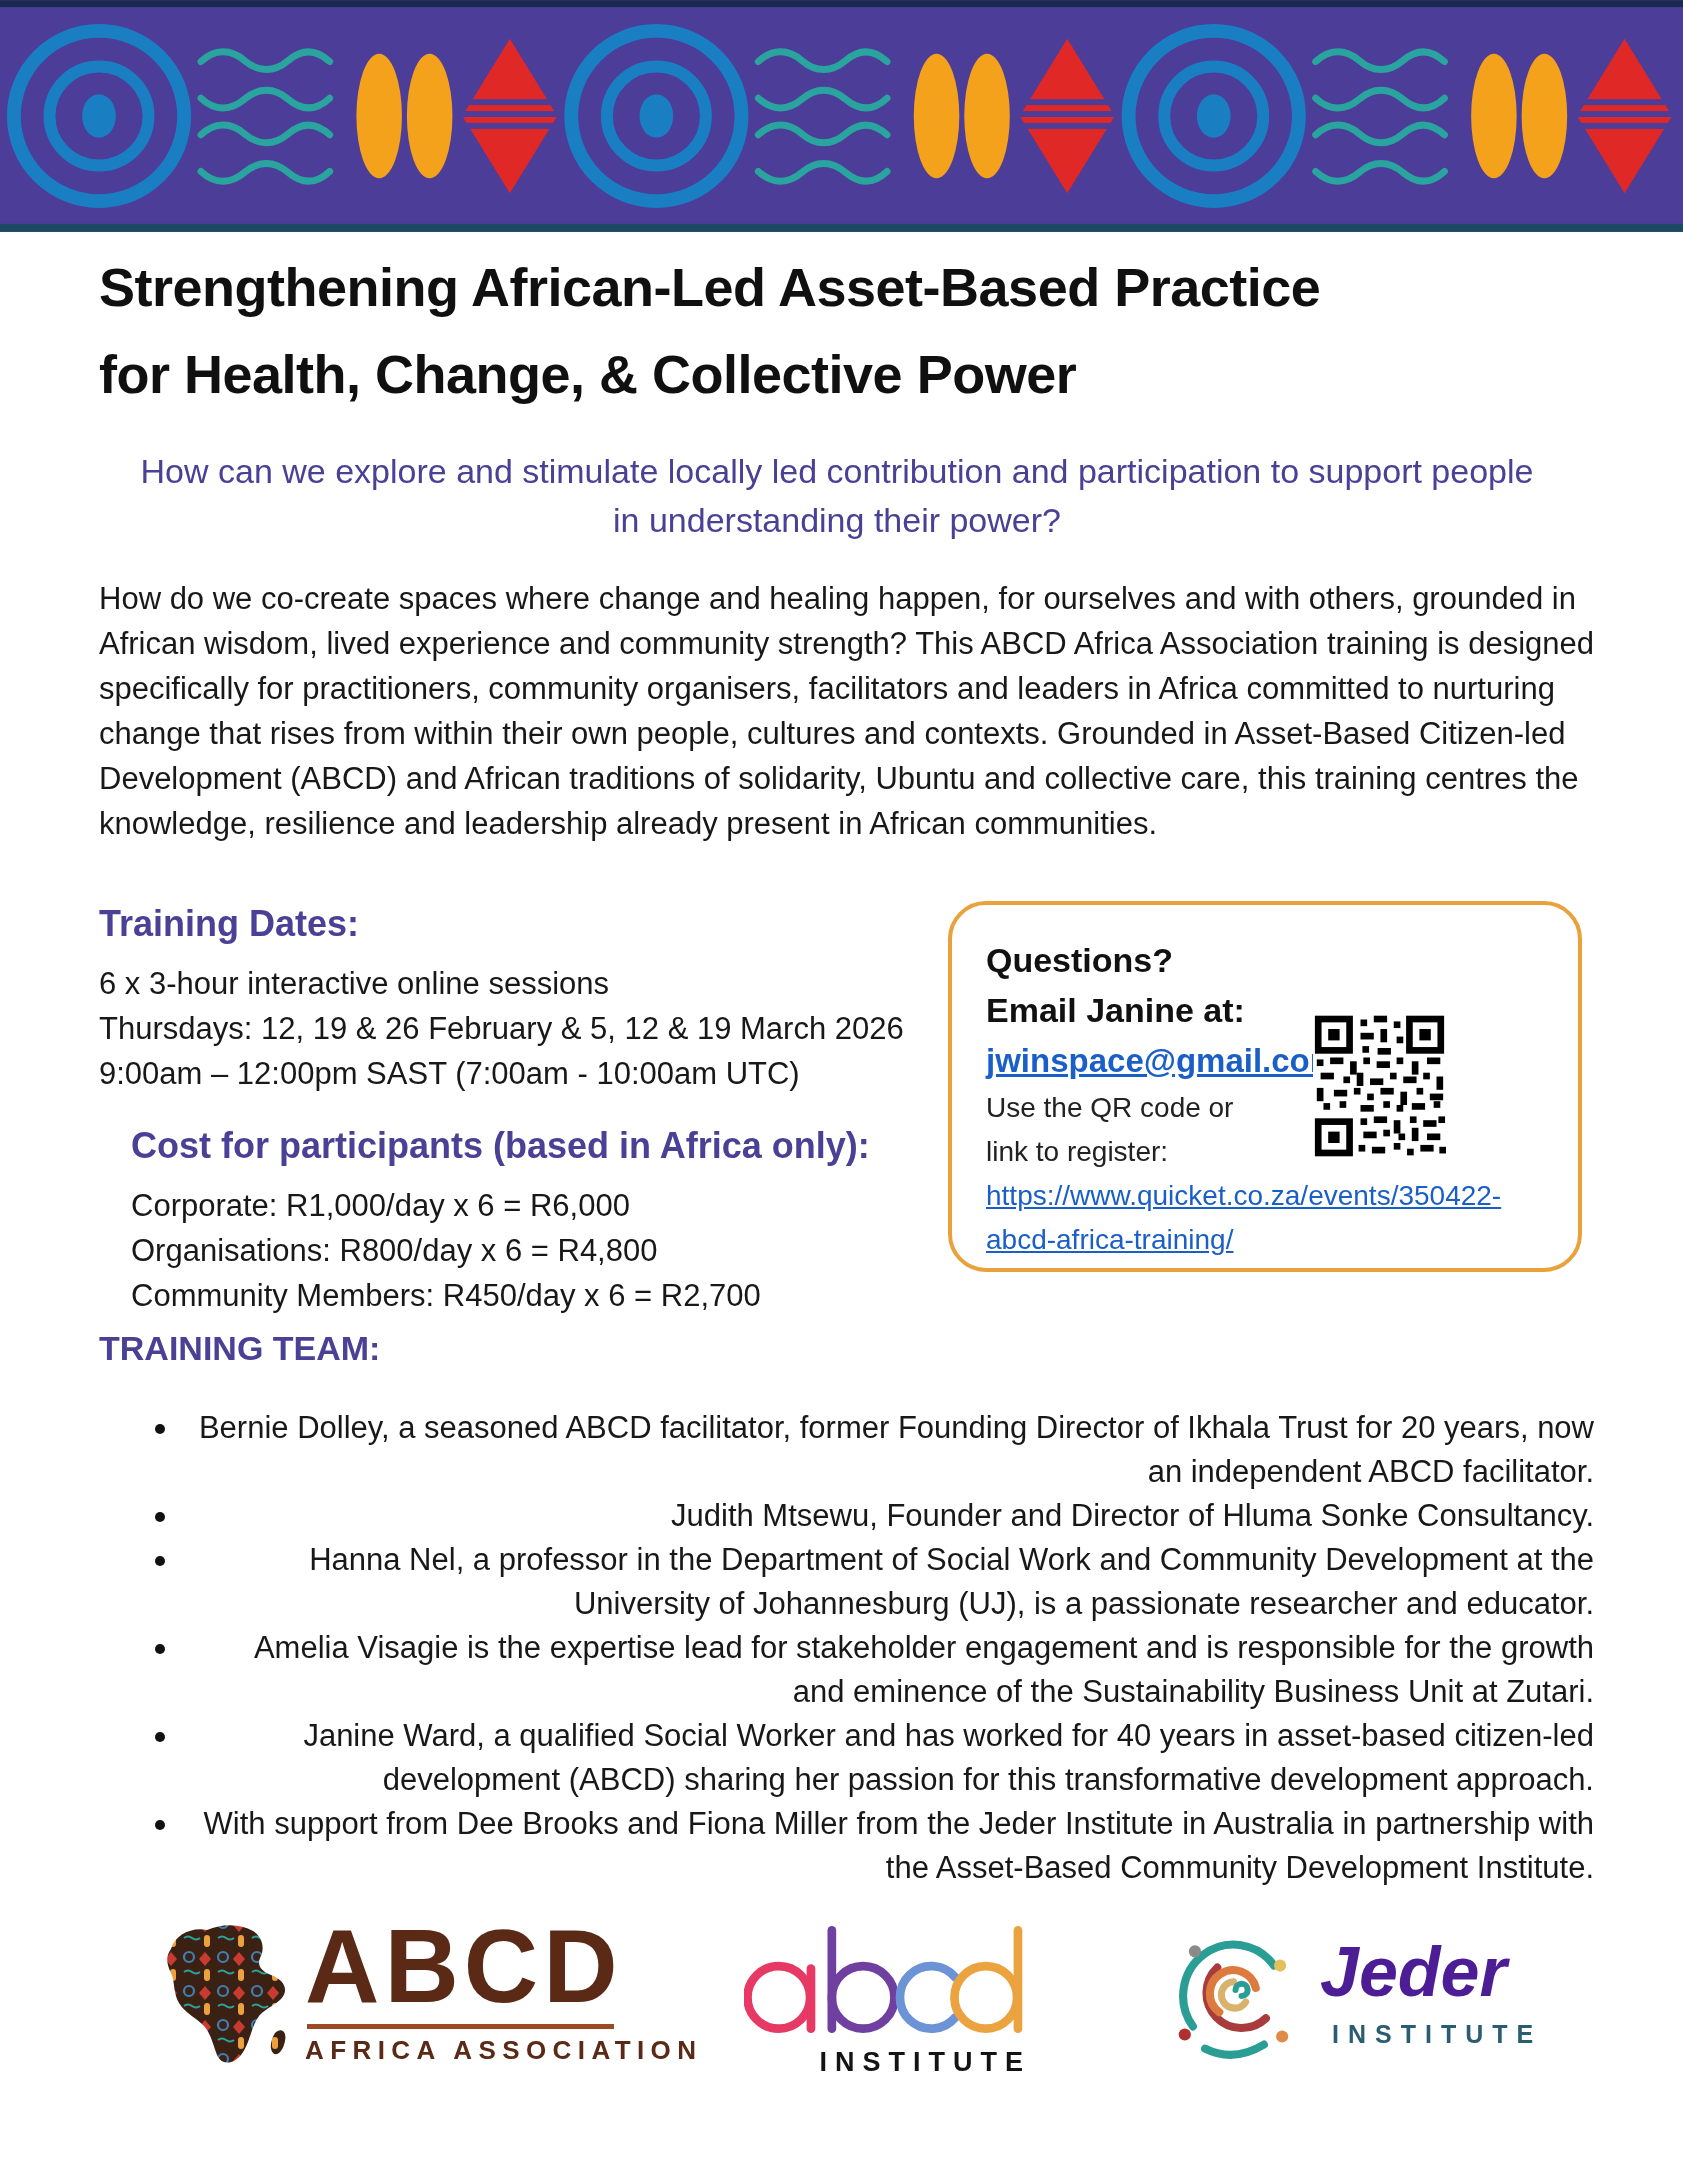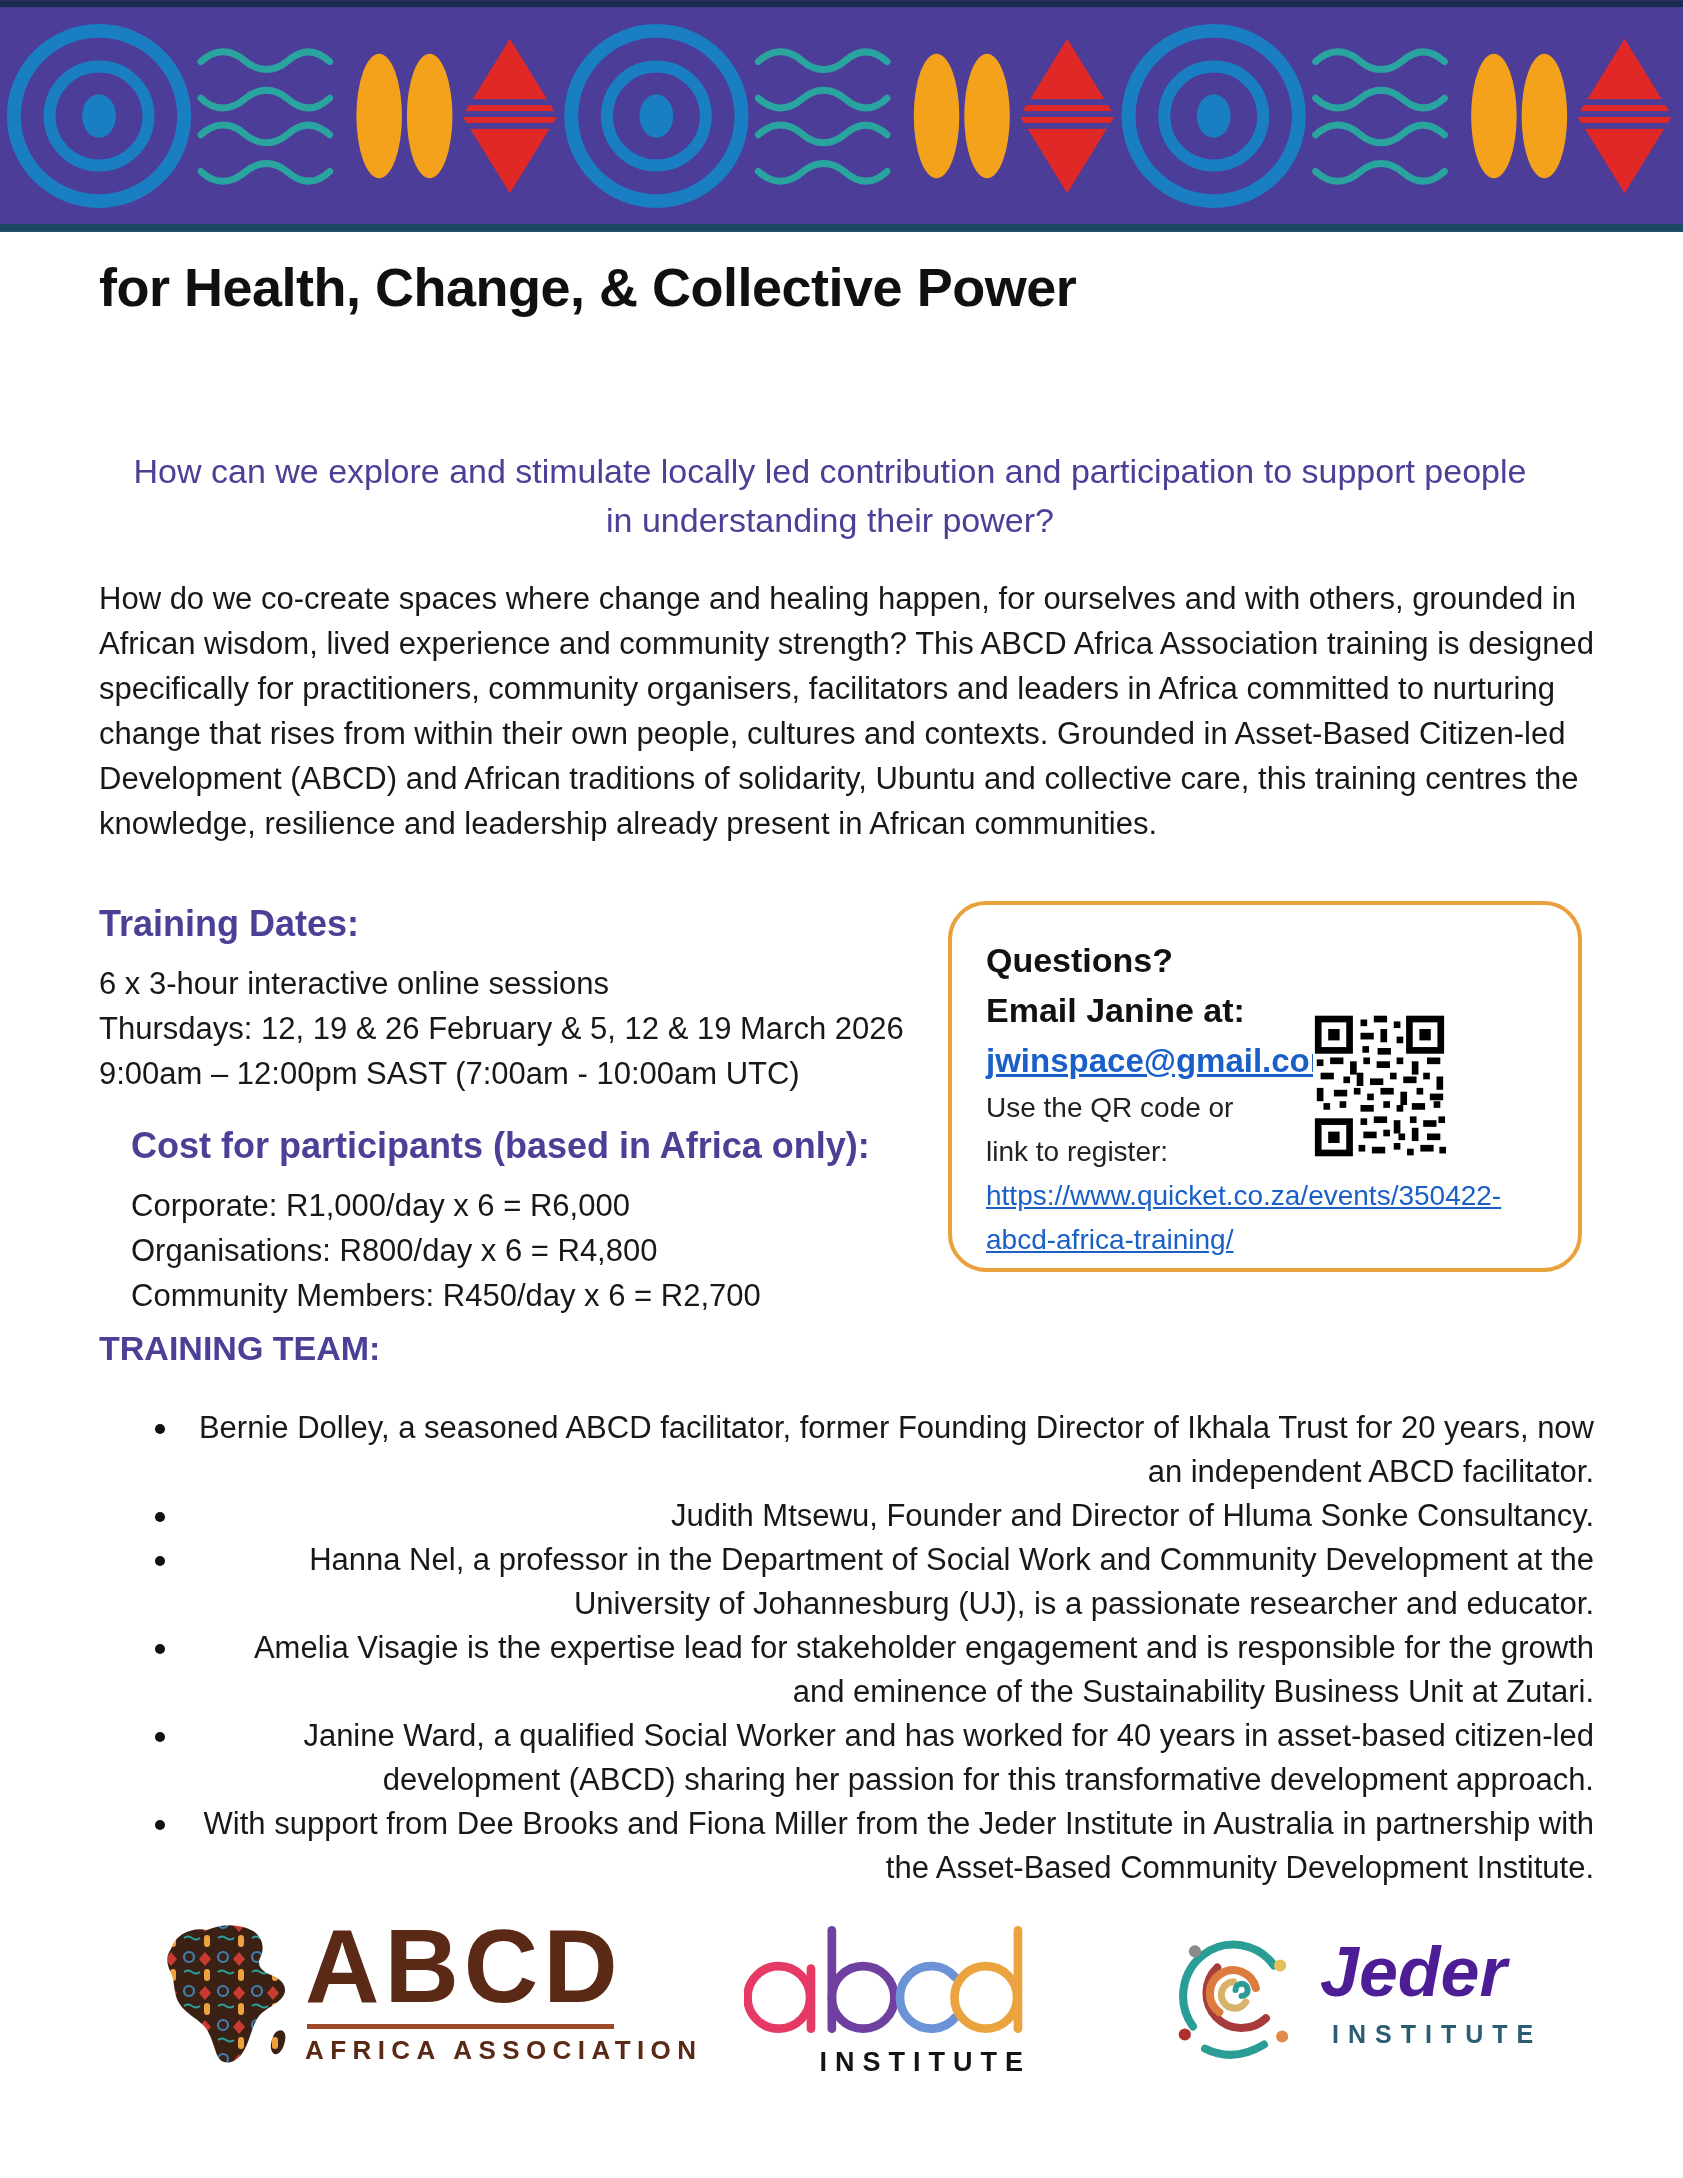--- a/index.html
+++ b/index.html
@@ -3,21 +3,21 @@
 <meta charset="utf-8">
 <style>
   html,body{margin:0;padding:0;}
   body{
     width:1683px;height:2178px;position:relative;background:#ffffff;
     font-family:"Liberation Sans",sans-serif;color:#1a1a1a;overflow:hidden;
   }
   .banner{position:absolute;left:0;top:0;width:1683px;height:232px;}
   .title{position:absolute;left:99px;top:244px;font-size:54px;font-weight:800;
     line-height:87px;color:#101010;letter-spacing:-0.5px;}
-  .subtitle{position:absolute;left:127px;top:447px;width:1406px;text-align:center;
+  .subtitle{position:absolute;left:134px;top:447px;width:1406px;text-align:center;
     font-size:34px;line-height:49px;color:#4a4095;}
   .intro{position:absolute;left:99px;top:576px;width:1505px;
     font-size:31px;line-height:45px;color:#181818;}
   .section-h{font-size:36px;font-weight:800;color:#4a4095;margin:0 0 16px 0;}
   .dates{position:absolute;left:99px;top:903px;width:832px;}
   .cost{position:absolute;left:99px;top:1125px;width:832px;margin-left:32px;}
   .plain-line{font-size:31px;line-height:45px;color:#181818;}
   .qbox{position:absolute;left:948px;top:901px;width:634px;height:371px;box-sizing:border-box;
     border:4px solid #e9a23b;border-radius:38px;padding:30px 7px 0 34px;}
   .q-head{font-size:34px;font-weight:800;line-height:50px;color:#111;}
@@ -79,20 +79,21 @@
         <rect x="358" y="124" width="114" height="6" fill="#4c3d99"></rect>
       </g>
     </defs>
     <use href="#bunit" x="100"></use>
     <use href="#bunit" x="663"></use>
     <use href="#bunit" x="1226"></use>
   </svg>
 </div>
 
 <div class="title">
+  <div>Strengthening African-Led Asset-Based Practice</div>
   <div>for Health, Change, &amp; Collective Power</div>
 </div>
 
 <div class="subtitle">How can we explore and stimulate locally led contribution and participation to support people in understanding their power?</div>
 
 <div class="intro">How do we co-create spaces where change and healing happen, for ourselves and with others, grounded in African wisdom, lived experience and community strength? This ABCD Africa Association training is designed specifically for practitioners, community organisers, facilitators and leaders in Africa committed to nurturing change that rises from within their own people, cultures and contexts. Grounded in Asset-Based Citizen-led Development (ABCD) and African traditions of solidarity, Ubuntu and collective care, this training centres the knowledge, resilience and leadership already present in African communities.</div>
 
 <div class="dates">
   <div class="section-h">Training Dates:</div>
   <div class="plain-line">6 x 3-hour interactive online sessions</div>

